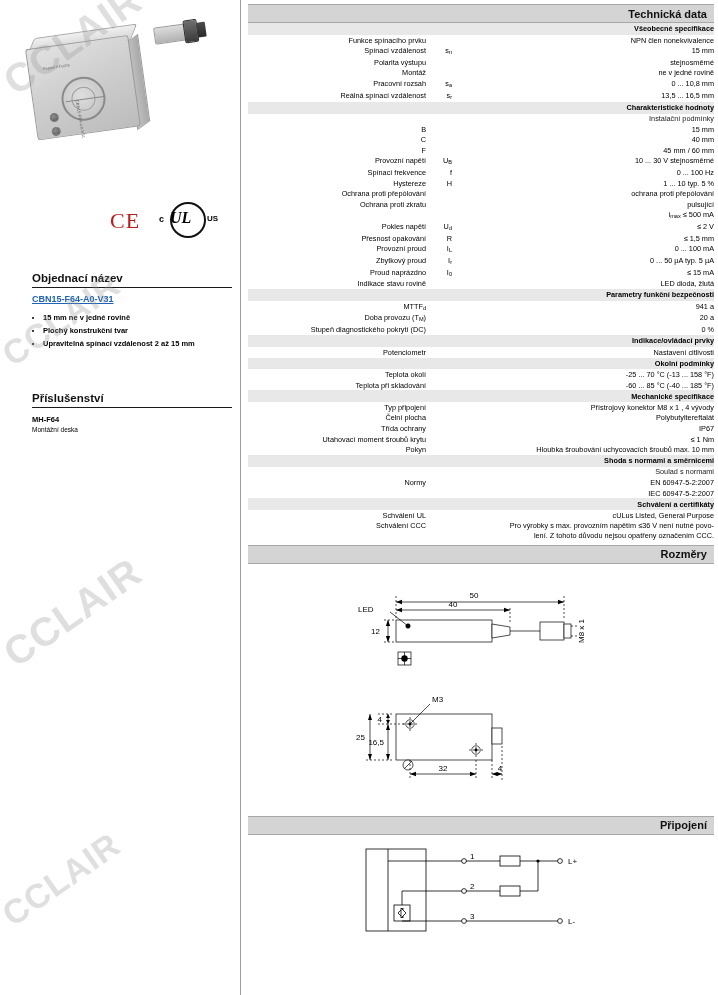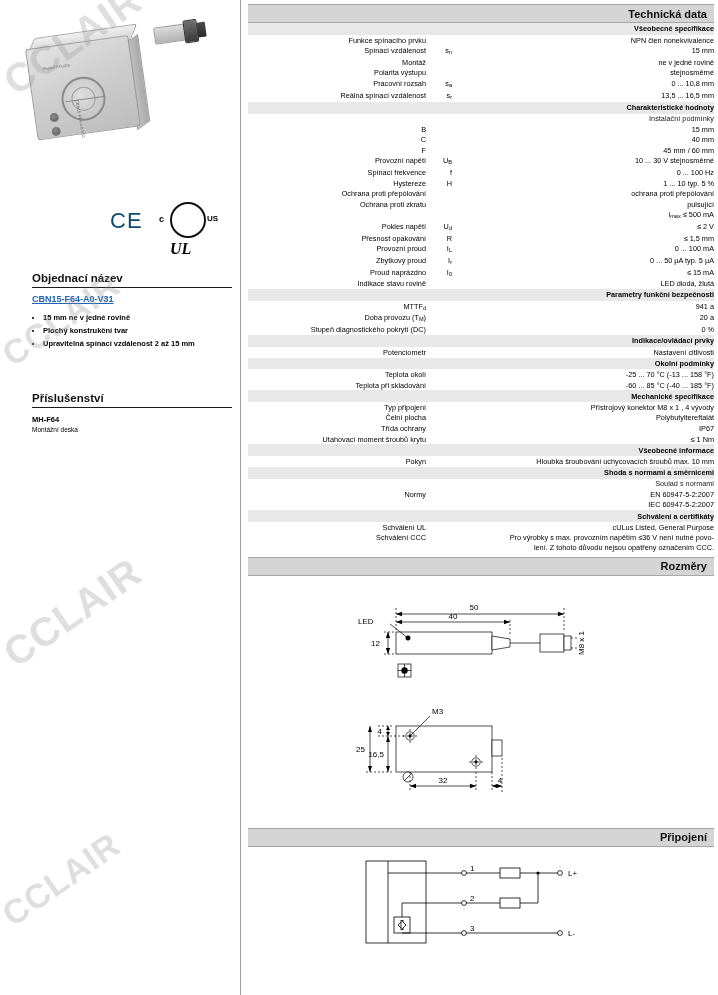--- a/index.html
+++ b/index.html
@@ -91,32 +91,31 @@
     border-radius: 2px;
   }
   .connector .tip {
     position: absolute; left: 43px; top: 7px; width: 9px; height: 15px;
     background: linear-gradient(180deg,#4b4b4b,#2a2a2a); border-radius: 1px;
   }
 
   .marks { position: absolute; left: 0; top: 198px; width: 230px; height: 52px; }
   .ce {
     position: absolute; left: 110px; top: 10px; font-size: 22px;
-    font-family: Liberation Sans, sans-serif; letter-spacing: 1px; color: #0c4a6e;
+    font-family: Liberation Serif, serif; letter-spacing: 1px; color: #b91c1c;
   }
   .ul-mark { position: absolute; left: 158px; top: 2px; width: 62px; height: 42px; }
   .ul-mark .circle {
     position: absolute; left: 12px; top: 2px; width: 36px; height: 36px;
     border: 2px solid #111; border-radius: 50%;
   }
   .ul-mark .ul-text {
     position: absolute; left: 12px; top: 9px; width: 16px; text-align: left;
     font-family: "Liberation Serif", serif; font-weight: bold; font-size: 16px;
     font-style: italic;
-    margin-top: 31px;
   }
   .ul-mark .c-left {
     position: absolute; left: 1px; top: 14px; font-size: 9px; font-weight: bold;
   }
   .ul-mark .us-right {
     position: absolute; left: 49px; top: 14px; font-size: 8px; font-weight: bold;
   }
 
   .sect-title {
     font-size: 11.5px; font-weight: bold; color: #111; margin: 0;
@@ -242,28 +241,28 @@
             <td class="c1">Funkce spínacího prvku</td>
             <td class="c2"></td>
             <td class="c3">NPN            člen nonekvivalence</td>
           </tr>
           <tr>
             <td class="c1">Spínací vzdálenost</td>
             <td class="c2">s<span class="sub-u">n</span></td>
             <td class="c3">15 mm</td>
           </tr>
           <tr>
+            <td class="c1">Polarita výstupu</td>
+            <td class="c2"></td>
+            <td class="c3">stejnosměrné</td>
+          </tr>
+          <tr>
             <td class="c1">Montáž</td>
             <td class="c2"></td>
             <td class="c3">ne v jedné rovině</td>
-          </tr>
-          <tr>
-            <td class="c1">Polarita výstupu</td>
-            <td class="c2"></td>
-            <td class="c3">stejnosměrné</td>
           </tr>
           <tr>
             <td class="c1">Pracovní rozsah</td>
             <td class="c2">s<span class="sub-u">a</span></td>
             <td class="c3">0 ... 10,8 mm</td>
           </tr>
           <tr>
             <td class="c1">Reálná spínací vzdálenost</td>
             <td class="c2">s<span class="sub-u">r</span></td>
             <td class="c3">13,5 ... 16,5 mm</td>
@@ -403,23 +402,20 @@
           </tr>
           <tr>
             <td class="c1">Třída ochrany</td>
             <td class="c2"></td>
             <td class="c3">IP67</td>
           </tr>
           <tr>
             <td class="c1">Utahovací moment šroubů krytu</td>
             <td class="c2"></td>
             <td class="c3">≤ 1 Nm</td>
-          </tr>
-          <tr class="grp">
-            <td colspan="3">Všeobecné informace</td>
           </tr>
           <tr>
             <td class="c1">Pokyn</td>
             <td class="c2"></td>
             <td class="c3">Hloubka šroubování uchycovacích šroubů max. 10 mm</td>
           </tr>
           <tr class="grp">
             <td colspan="3">Shoda s normami a směrnicemi</td>
           </tr>
           <tr class="sub">

